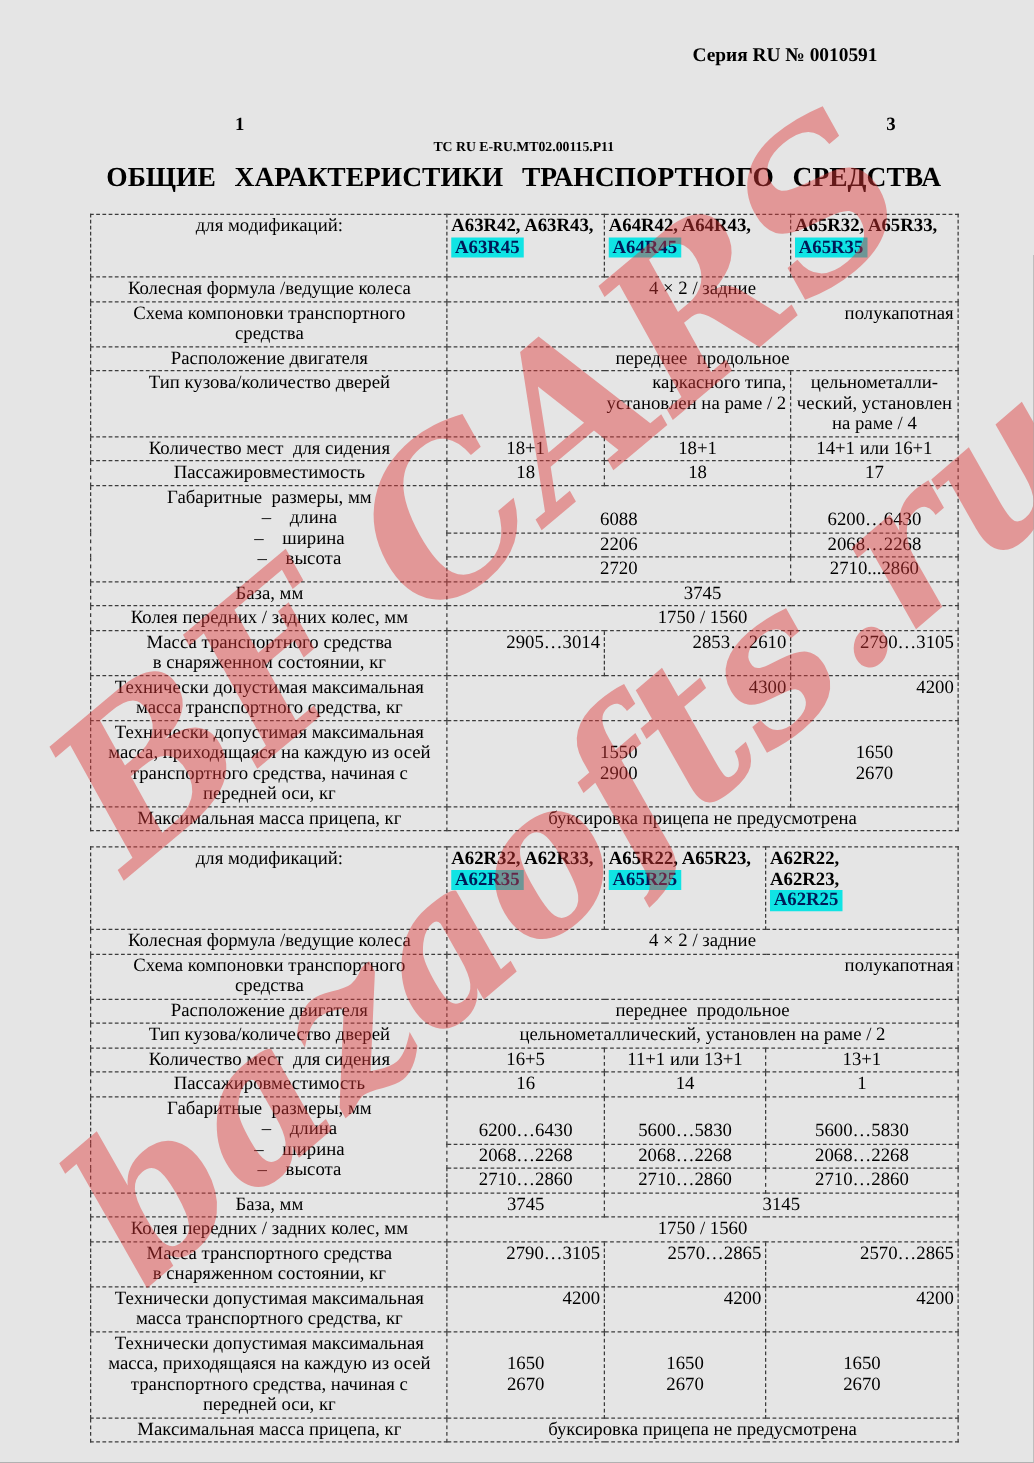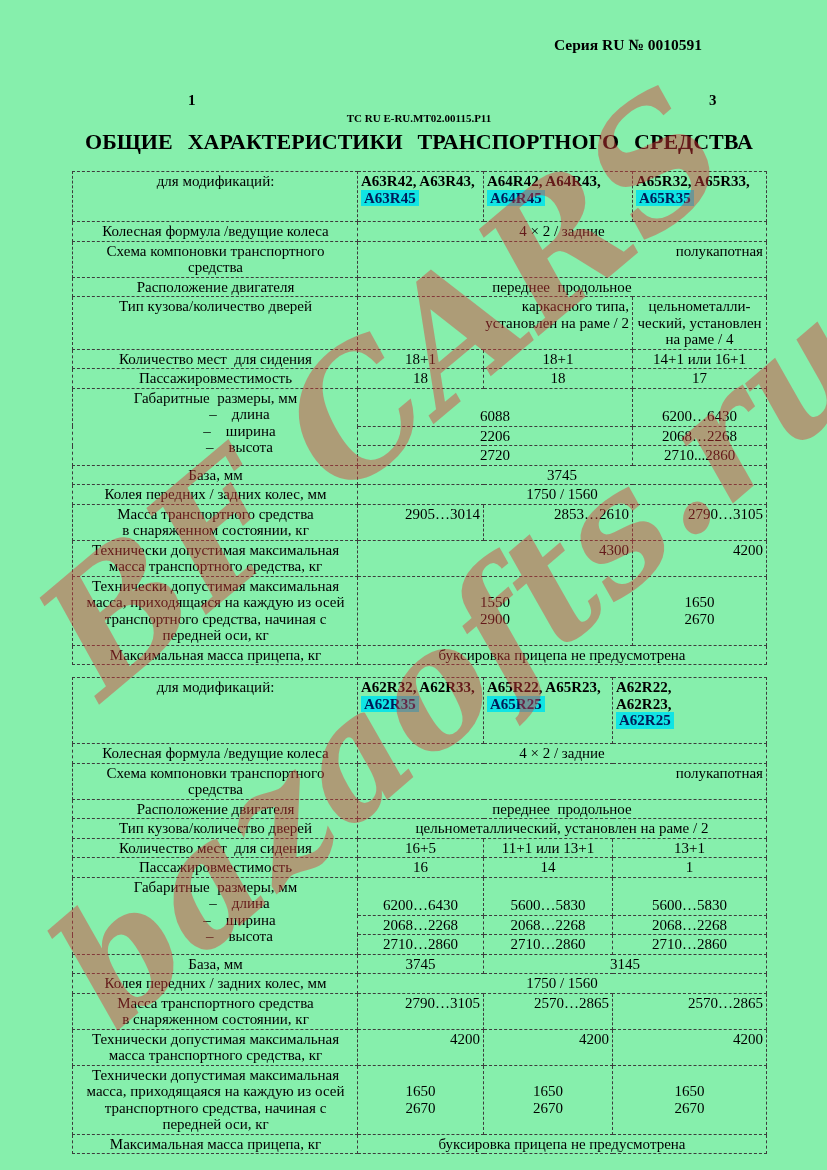--- a/index.html
+++ b/index.html
@@ -1,18 +1,18 @@
 <!DOCTYPE html>
 <html><head>
 <meta charset="utf-8">
 <style>
   html,body{margin:0;padding:0;background:#888;}
   .page{
     position:relative;width:827px;height:1170px;margin:0 auto;
-    background:#86efac;overflow:hidden;color:#000;
+    background:#e5e5e5;overflow:hidden;color:#000;
     font-family:"Liberation Serif","DejaVu Serif",serif;
   }
   .series{position:absolute;top:36px;right:125px;font-weight:bold;font-size:15.5px;}
   .pn-left{position:absolute;top:92px;left:188px;font-weight:bold;font-size:15px;}
   .pn-right{position:absolute;top:92px;left:709px;font-weight:bold;font-size:15px;}
   .docnum{position:absolute;top:112px;left:72px;width:694px;text-align:center;font-weight:bold;font-size:11px;}
   .title{position:absolute;top:129px;left:52px;width:734px;text-align:center;font-weight:bold;font-size:22px;white-space:pre;word-spacing:2px;}
   .tables-host{position:absolute;top:171px;left:72px;width:694px;}
   table{border-collapse:collapse;table-layout:fixed;width:694px;font-size:15px;line-height:16.5px;}
   table.second{margin-top:12px;}

